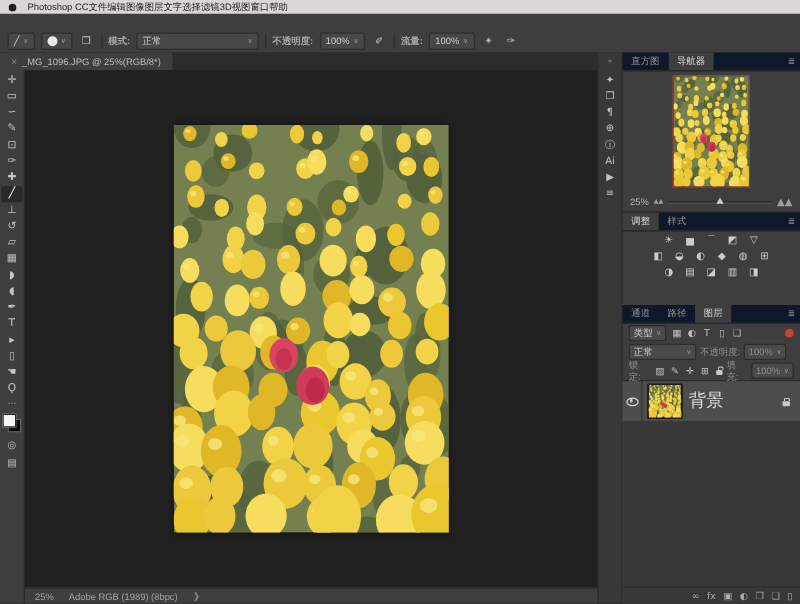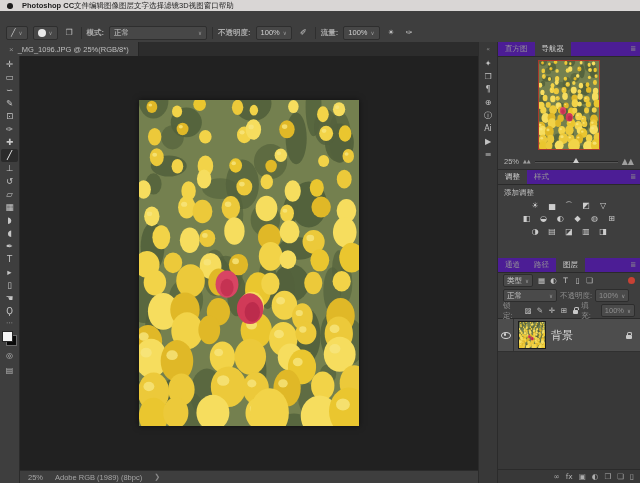--- a/index.html
+++ b/index.html
@@ -5,21 +5,21 @@
   html,body{margin:0;padding:0;background:#1a1a1a;}
   #app{position:relative;width:640px;height:483px;background:#3e3e3e;overflow:hidden;
        font-family:"Liberation Sans","DejaVu Sans",sans-serif;-webkit-font-smoothing:antialiased;}
   .ico{font-family:"DejaVu Sans",sans-serif;}
 
   
   .menubar{position:absolute;top:0;left:0;right:0;height:11px;background:#d9d6d5;
            display:flex;align-items:center;padding-left:7px;gap:9px;font-size:7.5px;color:#1d1d1d;}
   .apple{width:6px;height:6px;background:#1d1d1d;border-radius:50% 50% 45% 45%;}
   .menu-item{white-space:nowrap;}
-  .menu-item.active{font-weight:bold;}
+  .menu-item.active{font-weight:normal;}
 
   
   .titlebar{position:absolute;top:11px;left:0;right:0;height:11px;background:#4b4847;
             border-bottom:1px solid #323030;}
   .lights{position:absolute;left:6px;top:3px;display:flex;gap:4px;}
   .light{width:6px;height:6px;border-radius:50%;}
   .titlebar .title{position:absolute;left:0;right:0;top:1px;text-align:center;
                    font-size:7.5px;color:#c9c6c5;}
 
   
@@ -73,21 +73,21 @@
   .dockstrip{position:absolute;left:478px;top:42px;width:19px;bottom:0;background:#383838;
              border-left:1px solid #2b2b2b;display:flex;flex-direction:column;
              align-items:center;padding-top:3px;gap:5px;box-sizing:border-box;}
   .dock-collapse{color:#9a9a9a;font-size:6px;}
   .dock-ico{width:15px;height:13px;display:flex;align-items:center;justify-content:center;
             color:#c3c3c3;font-size:8px;}
 
   
   .panels{position:absolute;left:497px;top:42px;width:143px;bottom:0;background:#3e3e3e;
           border-left:1px solid #2b2b2b;box-sizing:border-box;font-size:7.5px;color:#b9b9b9;}
-  .ptabs{height:14px;background:#4c1d95;display:flex;align-items:stretch;
+  .ptabs{height:14px;background:#0f172a;display:flex;align-items:stretch;
          border-bottom:1px solid #2a2a2a;}
   .ptab{display:flex;align-items:center;padding:0 7px;color:#979797;}
   .ptab.active{background:#3e3e3e;color:#d8d8d8;}
   .pmenu{margin-left:auto;color:#8c8c8c;padding:0 4px;display:flex;align-items:center;font-size:7px;}
 
   .nav-body{height:96px;display:flex;align-items:center;justify-content:center;}
   .nav-thumb{border:1px solid #a8392b;line-height:0;}
   .nav-zoomrow{height:16px;display:flex;align-items:center;gap:4px;padding:0 6px;
                border-bottom:1px solid #2b2b2b;}
   .nav-track{flex:1;position:relative;height:8px;}
@@ -118,21 +118,21 @@
 
   .layer-list{background:#383838;border-top:1px solid #2b2b2b;height:179px;}
   .layer-row{display:flex;align-items:center;height:32px;background:#4d4d4d;
              border-bottom:1px solid #303030;}
   .eye-cell{width:15px;height:32px;display:flex;align-items:center;justify-content:center;
             border-right:1px solid #333;}
   .eye{width:8px;height:5px;border:1px solid #d2d2d2;border-radius:50%;position:relative;}
   .eye:after{content:"";position:absolute;left:2px;top:0.5px;width:2.5px;height:2.5px;
              border-radius:50%;background:#d2d2d2;}
   .layer-thumb{margin:0 5px 0 4px;border:1px solid #1c1c1c;line-height:0;background:#000;}
-  .layer-name{color:#dadada;font-size:11px;}
+  .layer-name{color:#dadada;font-size:14px;}
   .layer-lock{margin-left:auto;margin-right:8px;}
 
   .layers-footer{position:absolute;left:0;right:0;bottom:0;height:13px;background:#383838;
                  border-top:1px solid #2b2b2b;display:flex;align-items:center;
                  justify-content:flex-end;gap:5px;padding:0 6px;}
   .foot-ico{color:#adadad;font-size:7.5px;line-height:1;}
 </style>
 </head>
 <body>
 
@@ -639,21 +639,20 @@
     </div>
 
     <div class="ptabs">
       <span style="display:flex">
           <span class="ptab active">调整</span>
           <span class="ptab">样式</span>
         </span>
       <span class="pmenu ico">≣</span>
     </div>
     <div>
-      <div class="adj-label">添加调整</div>
       <div class="adj-row">
           <span class="adj-ico ico">☀</span>
           <span class="adj-ico ico">▅</span>
           <span class="adj-ico ico">⌒</span>
           <span class="adj-ico ico">◩</span>
           <span class="adj-ico ico">▽</span>
         </div>
       <div class="adj-row">
           <span class="adj-ico ico">◧</span>
           <span class="adj-ico ico">◒</span>

